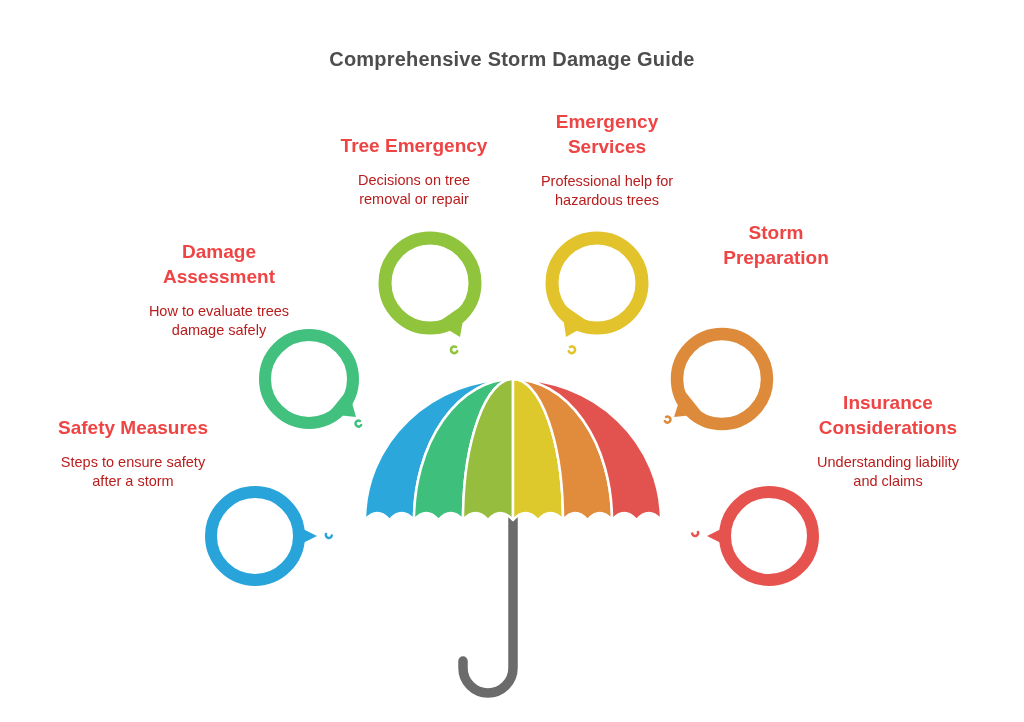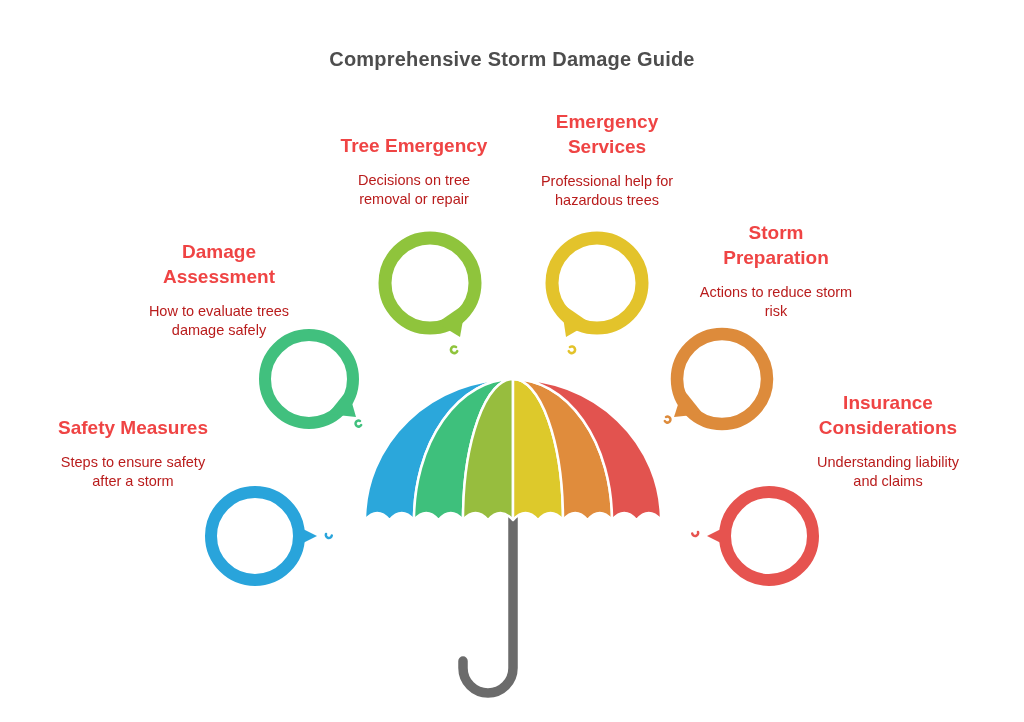--- a/index.html
+++ b/index.html
@@ -89,21 +89,20 @@
     <div class="d">Professional help for hazardous trees</div>
   </div>
 
   <div class="section s-damage">
     <div class="h">Damage Assessment</div>
     <div class="d">How to evaluate trees damage safely</div>
   </div>
 
   <div class="section s-storm">
     <div class="h">Storm Preparation</div>
-    <div class="d">Actions to reduce storm risk</div>
   </div>
 
   <div class="section s-insur">
     <div class="h">Insurance Considerations</div>
     <div class="d">Understanding liability and claims</div>
   </div>
 
   <div class="section s-safety">
     <div class="h">Safety Measures</div>
     <div class="d">Steps to ensure safety after a storm</div>

